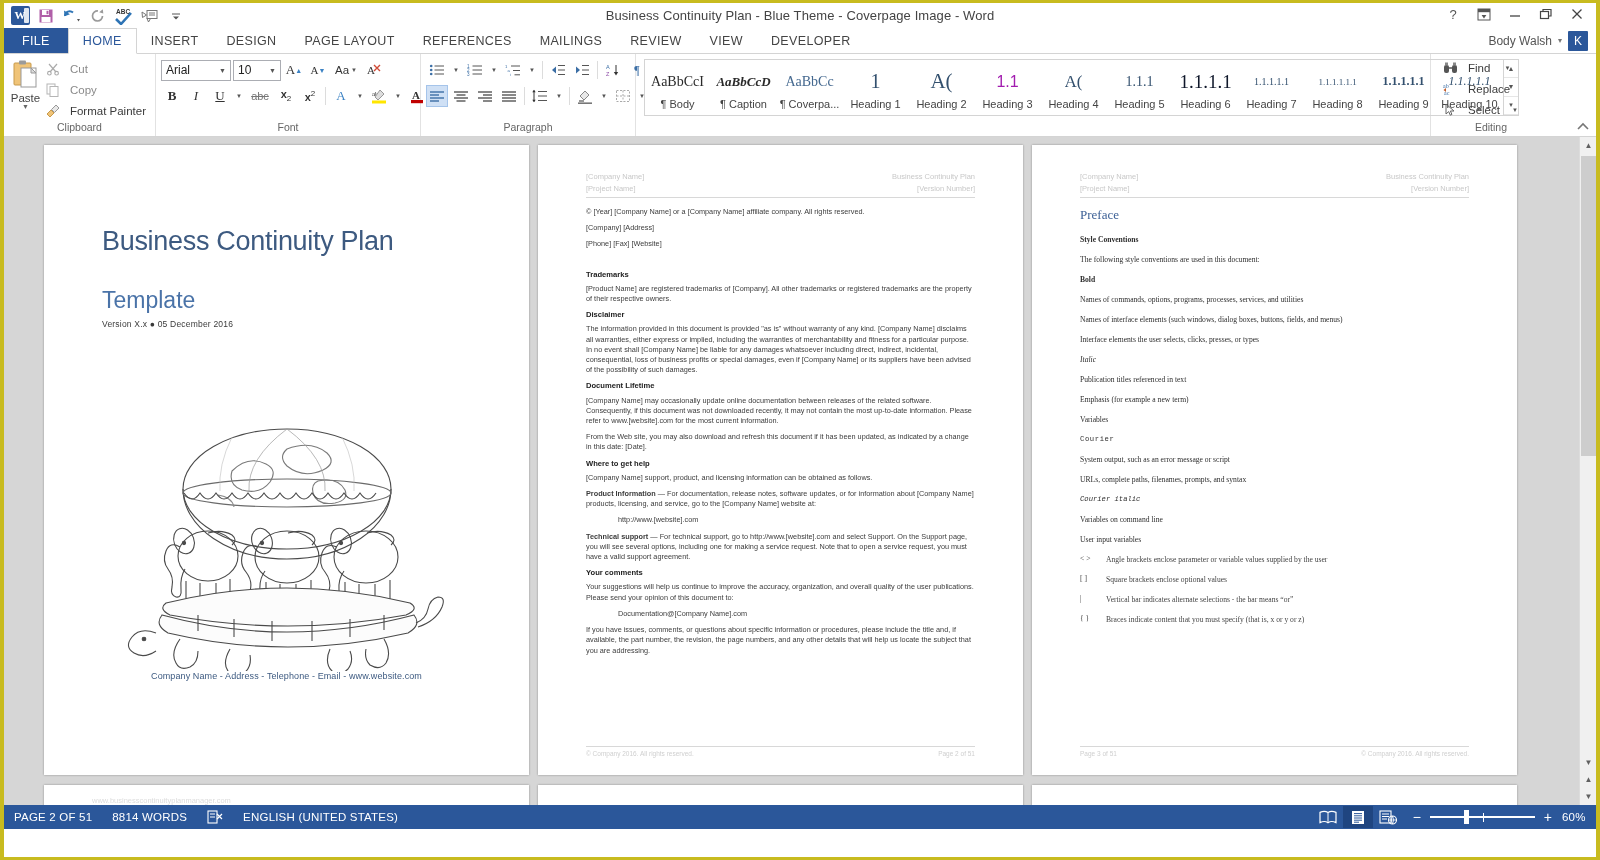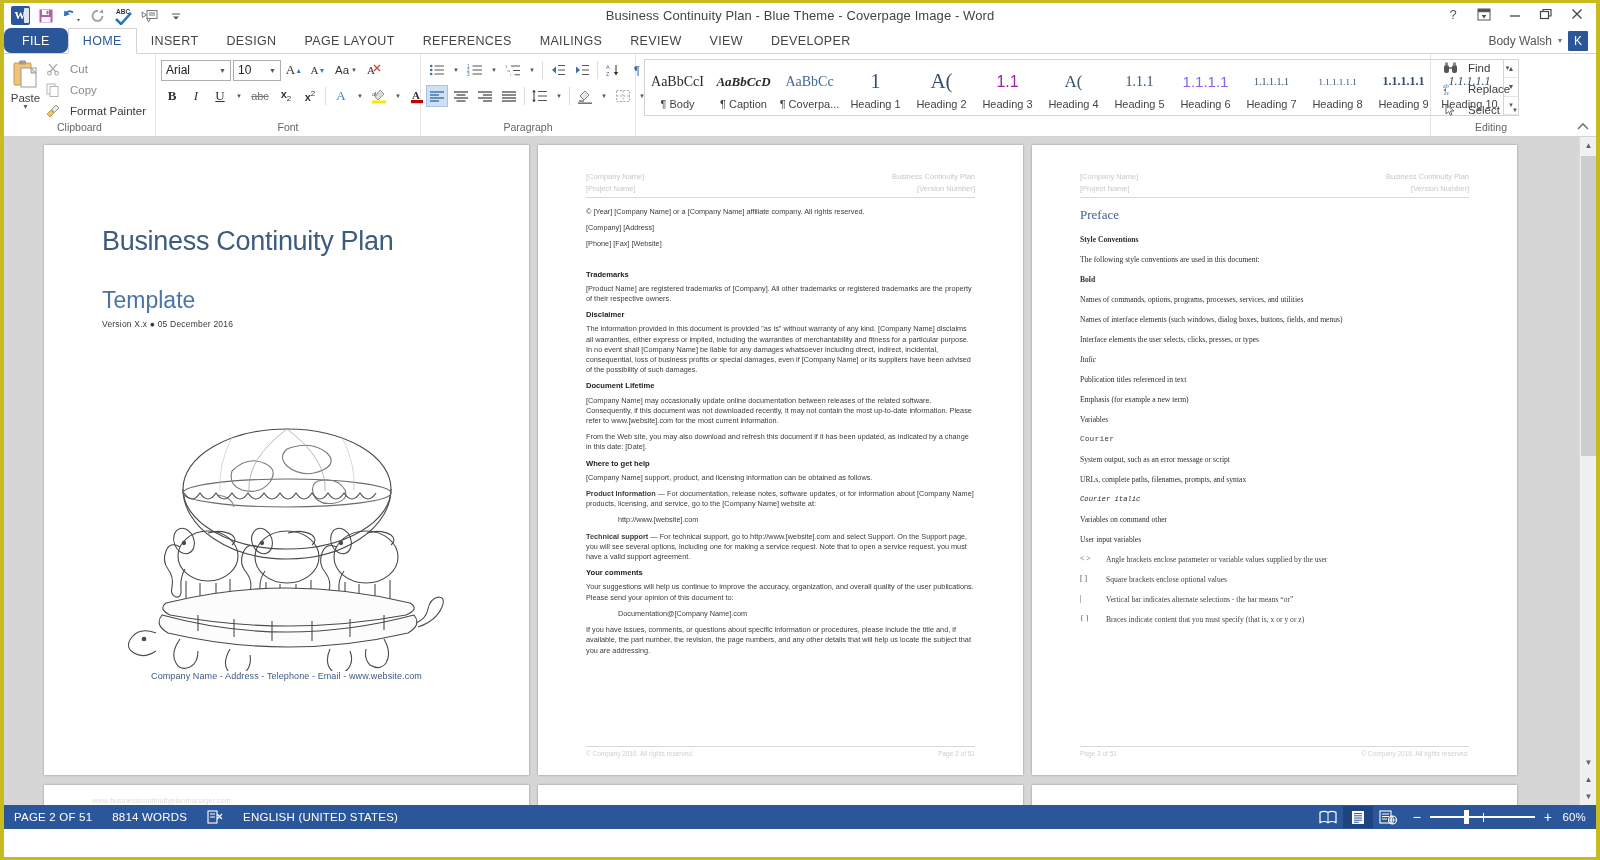--- a/index.html
+++ b/index.html
@@ -26,21 +26,21 @@
   .title-text { position:absolute; left:0; right:0; text-align:center; font-size:13px; color:#444;
                 pointer-events:none; letter-spacing:.1px; }
   .win-ctrls { margin-left:auto; display:flex; align-items:flex-start; height:25px; padding-right:4px; gap:1px; }
   .win-btn { width:30px; height:22px; display:flex; align-items:center; justify-content:center;
              font-size:13px; color:#555; cursor:pointer; }
 
   
   .tabrow { height:25px; background:#fff; display:flex; align-items:stretch; position:relative; }
   .tab { padding:0 14px; display:flex; align-items:center; font-size:12.5px; color:#444;
          letter-spacing:.35px; cursor:pointer; text-transform:uppercase; }
-  .tab.file { background:#2b579a; color:#fff; padding:0 18px; font-size:12.5px;border-radius:7px; }
+  .tab.file { background:#2b579a; color:#fff; padding:0 18px; font-size:12.5px; }
   .tab.active { background:#fff; color:#2b579a; border:1px solid #d4d4d4; border-bottom:1px solid #fff;
                 position:relative; z-index:3; margin-bottom:-1px; }
   .acct { margin-left:auto; display:flex; align-items:center; gap:6px; padding-right:8px; font-size:12px; color:#555; }
   .acct-pic { width:20px; height:20px; background:#2b579a; color:#fff; display:flex; align-items:center;
               justify-content:center; font-size:12px; border-radius:1px; }
   .caret { font-size:8px; color:#777; }
 
   
   .ribbon { height:84px; background:#fff; border-top:1px solid #d4d4d4; border-bottom:1px solid #d4d4d4;
             display:flex; align-items:stretch; position:relative; }
@@ -139,21 +139,21 @@
             font-size:11.5px; letter-spacing:.2px; }
   .st-item { padding:0 10px; display:flex; align-items:center; gap:6px; height:24px; cursor:pointer; white-space:nowrap;}
   .st-right { margin-left:auto; display:flex; align-items:center; height:24px; }
   .vbtn { width:30px; height:22px; display:flex; align-items:center; justify-content:center; cursor:pointer; }
   .vbtn.on { background:#1f4580; }
   .zoomwrap { display:flex; align-items:center; gap:7px; padding:0 8px; }
   .zslider { position:relative; width:105px; height:14px; display:flex; align-items:center; cursor:pointer;}
   .ztrack { position:absolute; left:0; right:0; height:2px; background:#fff; }
   .zmid { position:absolute; left:50%; width:1px; height:9px; background:#fff; }
   .zthumb { position:absolute; left:34px; width:5px; height:14px; background:#fff; }
-  .zpct { font-size:11.5px; padding-right:10px; min-width:34px; text-align:right; }
+  .zpct { font-size:11.5px; padding-right:10px; min-width:34px; text-align:left; }
   .zsign { font-size:14px; line-height:10px; width:12px; text-align:center; }
 </style>
 </head>
 <body>
 
 <div id="app">
 
   <div class="titlebar">
     <div class="qat">
       <div class="qat-btn">
@@ -558,21 +558,21 @@
           </div>
           <div class="style-item">
             <div class="style-prev" style="font-size:17px;color:#33506e;font-family:'Liberation Serif',serif">A(</div>
             <div class="style-name">Heading 4</div>
           </div>
           <div class="style-item">
             <div class="style-prev" style="font-size:14px;color:#33506e;font-family:'Liberation Serif',serif">1.1.1</div>
             <div class="style-name">Heading 5</div>
           </div>
           <div class="style-item">
-            <div class="style-prev" style="font-size:15px;color:#8b5cf6;font-family:Liberation Sans, sans-serif">1.1.1.1</div>
+            <div class="style-prev" style="font-size:19px;color:#0f172a;font-family:Liberation Serif, serif">1.1.1.1</div>
             <div class="style-name">Heading 6</div>
           </div>
           <div class="style-item">
             <div class="style-prev" style="font-size:10px;color:#33506e">1.1.1.1.1</div>
             <div class="style-name">Heading 7</div>
           </div>
           <div class="style-item">
             <div class="style-prev" style="font-size:9px;color:#33506e">1.1.1.1.1.1</div>
             <div class="style-name">Heading 8</div>
           </div>
@@ -782,21 +782,21 @@
           <p>Names of interface elements (such windows, dialog boxes, buttons, fields, and menus)</p>
           <p>Interface elements the user selects, clicks, presses, or types</p>
           <p class="i">Italic</p>
           <p>Publication titles referenced in text</p>
           <p>Emphasis (for example a new term)</p>
           <p>Variables</p>
           <p class="mono">Courier</p>
           <p>System output, such as an error message or script</p>
           <p>URLs, complete paths, filenames, prompts, and syntax</p>
           <p class="mono-i">Courier italic</p>
-          <p>Variables on command other</p>
+          <p>Variables on command line</p>
           <p>User input variables</p>
           <div class="brow">
             <div class="sym">&lt; &gt;</div>
             <div class="txt">Angle brackets enclose parameter or variable values supplied by the user</div>
           </div>
           <div class="brow">
             <div class="sym">[ ]</div>
             <div class="txt">Square brackets enclose optional values</div>
           </div>
           <div class="brow">

